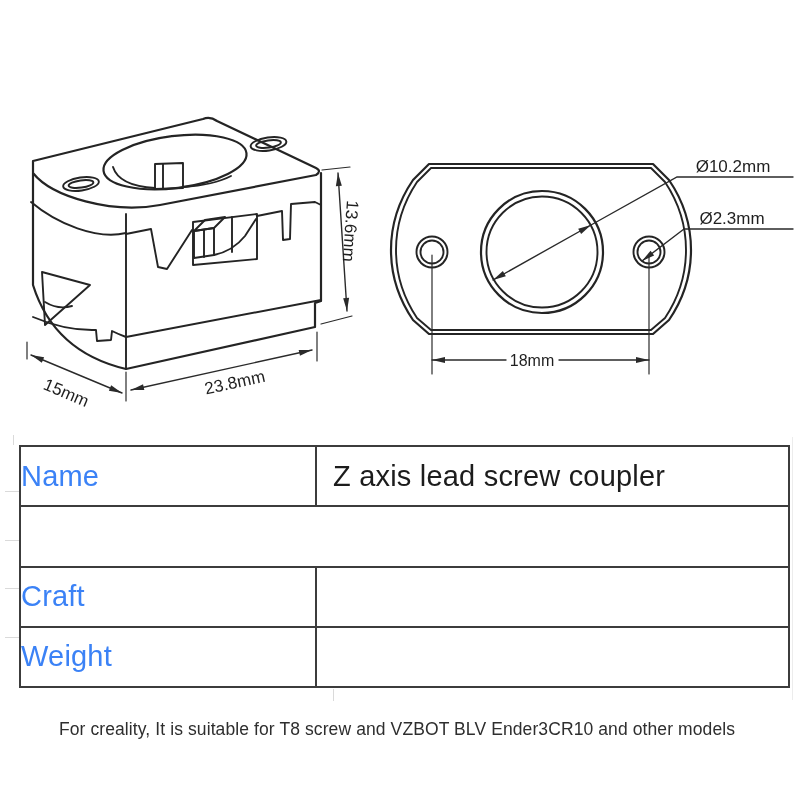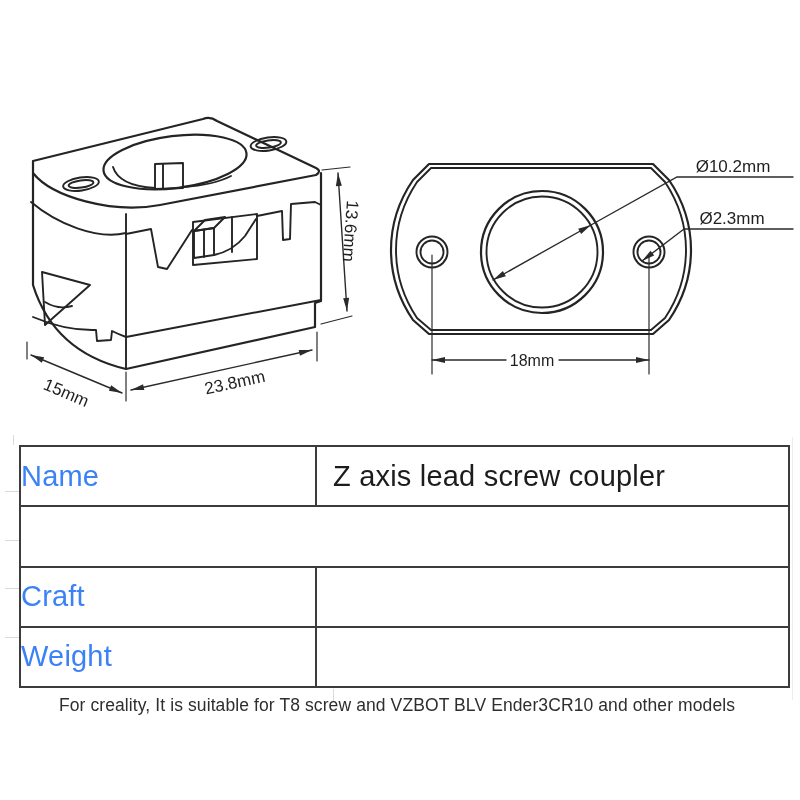--- a/index.html
+++ b/index.html
@@ -28,21 +28,21 @@
     width:296px;flex:none;border-right:2px solid #3c3c3c;box-sizing:border-box;
     display:flex;align-items:center;padding-left:0;
     font-size:29px;color:#3b82f6;letter-spacing:0.2px;
   }
   .spec-value{
     flex:1;display:flex;align-items:center;padding-left:16px;
     font-size:29px;color:#1c1c1c;letter-spacing:0.2px;overflow:hidden;white-space:nowrap;
   }
   
   .footer-note{
-    position:absolute;left:0;top:695px;width:794px;text-align:center;
+    position:absolute;left:0;top:719px;width:794px;text-align:center;
     font-size:17.5px;color:#2e2e2e;letter-spacing:0.1px;
   }
   
   .grid-artifact{position:absolute;background:#dadada;}
 </style>
 </head>
 <body>
 
 <svg id="drawing" width="800" height="440" viewBox="0 0 800 440" xmlns="http://www.w3.org/2000/svg">
   <defs>

